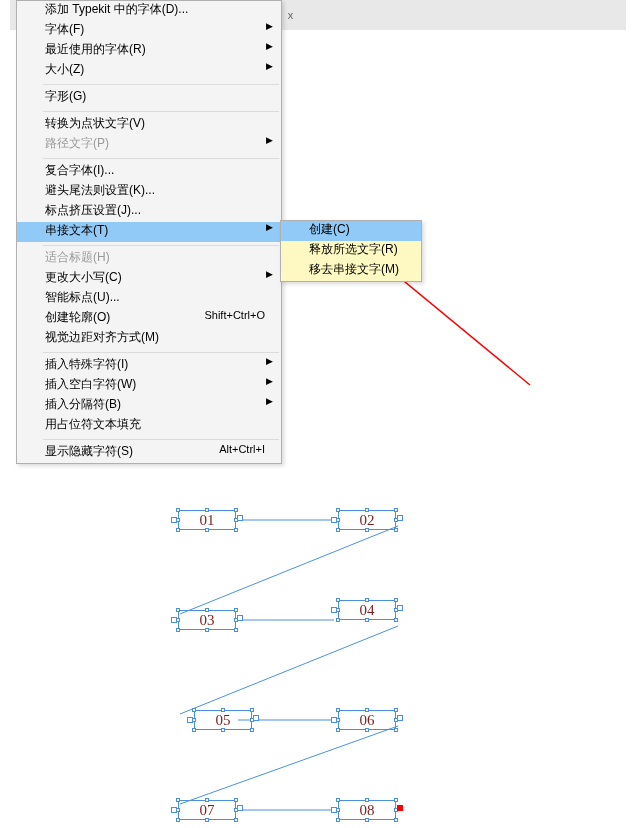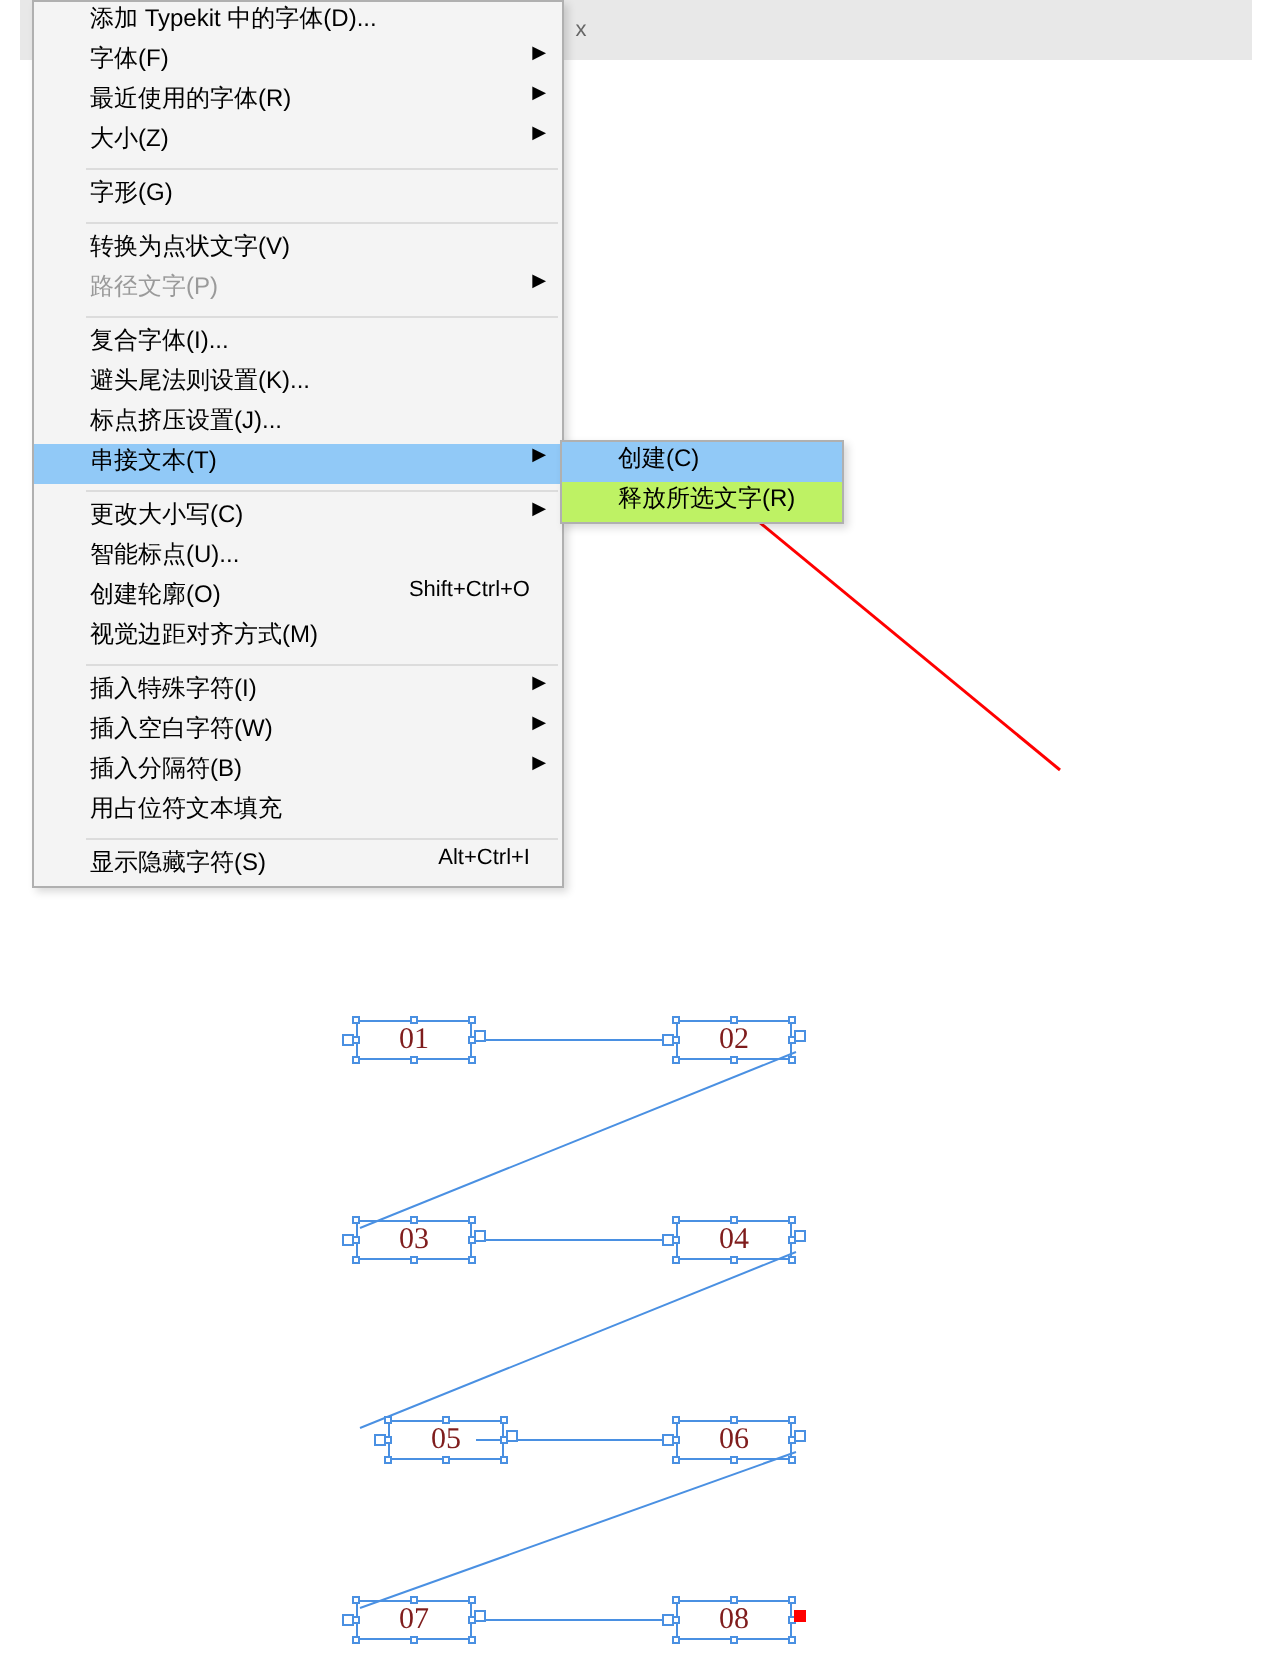--- a/index.html
+++ b/index.html
@@ -74,21 +74,21 @@
       height: 1px;
       background: #dcdcdc;
       margin: 3px 2px 3px 26px;
     }
 
     .submenu {
       position: absolute;
       left: 280px;
       top: 220px;
       width: 142px;
-      background: #bef264;
+      background: #fef9c3;
       border: 1px solid #b0b0b0;
       box-shadow: 2px 2px 4px rgba(0,0,0,0.15);
       z-index: 11;
     }
 
     .canvas-diagram {
       position: absolute;
       left: 174px;
       top: 508px;
       width: 232px;
@@ -187,20 +187,23 @@
       <span>避头尾法则设置(K)...</span>
     </div>
   <div class="menu-item">
       <span>标点挤压设置(J)...</span>
     </div>
   <div class="menu-item highlight">
       <span>串接文本(T)</span>
       <span class="caret">▶</span>
     </div>
   <div class="menu-sep"></div>
+  <div class="menu-item disabled">
+      <span>适合标题(H)</span>
+    </div>
   <div class="menu-item">
       <span>更改大小写(C)</span>
       <span class="caret">▶</span>
     </div>
   <div class="menu-item">
       <span>智能标点(U)...</span>
     </div>
   <div class="menu-item">
       <span>创建轮廓(O)</span>
       <span class="shortcut">Shift+Ctrl+O</span>
@@ -230,20 +233,23 @@
       <span class="shortcut">Alt+Ctrl+I</span>
     </div>
 </div>
 
 <div class="submenu">
   <div class="menu-item highlight">
       <span>创建(C)</span>
     </div>
   <div class="menu-item">
       <span>释放所选文字(R)</span>
+    </div>
+  <div class="menu-item">
+      <span>移去串接文字(M)</span>
     </div>
 </div>
 
 <svg class="arrow-svg" viewBox="0 0 280 180">
   <line x1="68" y1="10" x2="250" y2="160" stroke="#ff0000" stroke-width="1.5"></line>
   <polygon points="60,4 82,10 70,20" fill="#ff0000"></polygon>
 </svg>
 
 <div class="canvas-diagram">
 
@@ -290,21 +296,21 @@
       <span class="handle h-tm"></span>
       <span class="handle h-tr"></span>
     <span class="handle h-ml"></span>
       <span class="handle h-mr"></span>
     <span class="handle h-bl"></span>
       <span class="handle h-bm"></span>
       <span class="handle h-br"></span>
     <span class="in-port"></span>
       <span class="out-port"></span>
   </div>
-  <div class="text-box" style="left:164px; top:102px;">
+  <div class="text-box" style="left:164px; top:92px;">
     <span>04</span>
     <span class="handle h-tl"></span>
       <span class="handle h-tm"></span>
       <span class="handle h-tr"></span>
     <span class="handle h-ml"></span>
       <span class="handle h-mr"></span>
     <span class="handle h-bl"></span>
       <span class="handle h-bm"></span>
       <span class="handle h-br"></span>
     <span class="in-port"></span>

